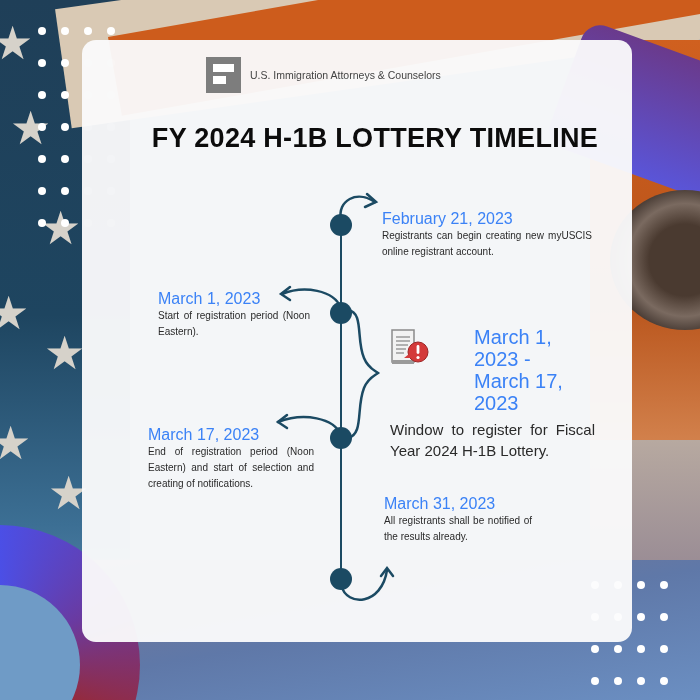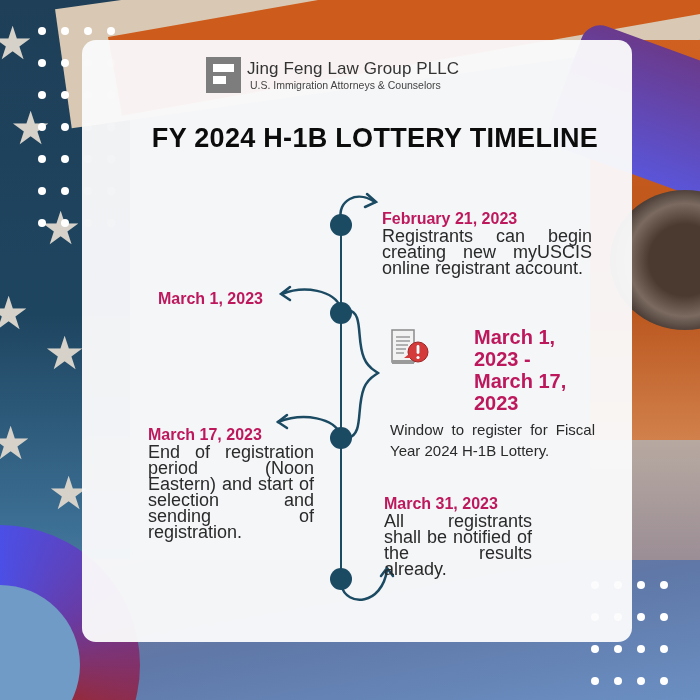--- a/index.html
+++ b/index.html
@@ -50,22 +50,22 @@
   .logo-name { font-size: 17px; color: #333; letter-spacing: 0.1px; line-height: 20px; }
   .logo-tag { font-size: 10.5px; color: #444; margin-left: 3px; line-height: 13px; }
 
   .title { position: absolute; left: 0; width: 100%; top: 83px; text-align: center;
     font-weight: 700; font-size: 27px; color: #0c0c0c; letter-spacing: 0.3px; margin-left: 18px; }
 
   
   .tl-svg { position: absolute; left: 0; top: 0; }
 
   .event { position: absolute; color: #1a1a1a; }
-  .event-date { font-weight: 700; font-size: 16px; color: #be185d; line-height: 19px; }
-  .event-desc { font-size: 18px; line-height: 16px; color: #2a2a2a; text-align: justify; }
+  .event-date { font-weight: 400; font-size: 16px; color: #3b82f6; line-height: 19px; }
+  .event-desc { font-size: 10px; line-height: 16px; color: #2a2a2a; text-align: justify; }
 
   .ev1 { left: 300px; top: 169px; width: 210px; }
   .ev2 { left: 76px; top: 249px; width: 152px; }
   .ev3 { left: 66px; top: 385px; width: 166px; }
   .ev4 { left: 302px; top: 454px; width: 148px; }
   .ev-window { left: 308px; top: 286px; width: 205px; }
   .ev-window .event-date { font-size: 20px; line-height: 22px; margin-left: 84px; }
   .ev-window .event-desc { font-size: 15px; line-height: 21px; margin-top: 5px; }
 
   .doc-icon { position: absolute; left: 308px; top: 288px; width: 40px; height: 40px; }
@@ -125,21 +125,20 @@
   </div>
 </div>
 
 <div class="card">
   <div class="logo">
     <div class="logo-mark">
       <div class="bar1"></div>
         <div class="bar2"></div>
     </div>
     <div class="logo-text">
-      <div class="logo-name">Jing Feng Law Group PLLC</div>
       <div class="logo-tag">U.S. Immigration Attorneys &amp; Counselors</div>
     </div>
   </div>
 
   <div class="title">FY 2024 H-1B LOTTERY TIMELINE</div>
 
   <svg class="tl-svg" width="550" height="602" viewBox="0 0 550 602">
     <g stroke="#1b4a63" fill="none" stroke-width="2.5" stroke-linecap="round">
 
       <line x1="259" y1="186" x2="259" y2="540" stroke-width="2"></line>
@@ -166,25 +165,26 @@
     </g>
   </svg>
 
   <div class="event ev1">
     <div class="event-date">February 21, 2023</div>
     <div class="event-desc">Registrants can begin creating new myUSCIS online registrant account.</div>
   </div>
 
   <div class="event ev2">
     <div class="event-date">March 1, 2023</div>
+    <div class="event-desc">Start of registration period (Noon Eastern).</div>
   </div>
 
   <div class="event ev3">
     <div class="event-date">March 17, 2023</div>
-    <div class="event-desc">End of registration period (Noon Eastern) and start of selection and sending of registration.</div>
+    <div class="event-desc">End of registration period (Noon Eastern) and start of selection and creating of notifications.</div>
   </div>
 
   <div class="event ev4">
     <div class="event-date">March 31, 2023</div>
     <div class="event-desc">All registrants shall be notified of the results already.</div>
   </div>
 
   <svg class="doc-icon" viewBox="0 0 40 40">
     <rect x="2" y="2" width="22" height="32" fill="#f2f2f2" stroke="#8a8a8a" stroke-width="1.5"></rect>
     <rect x="2" y="32" width="22" height="4" fill="#9a9a9a"></rect>

